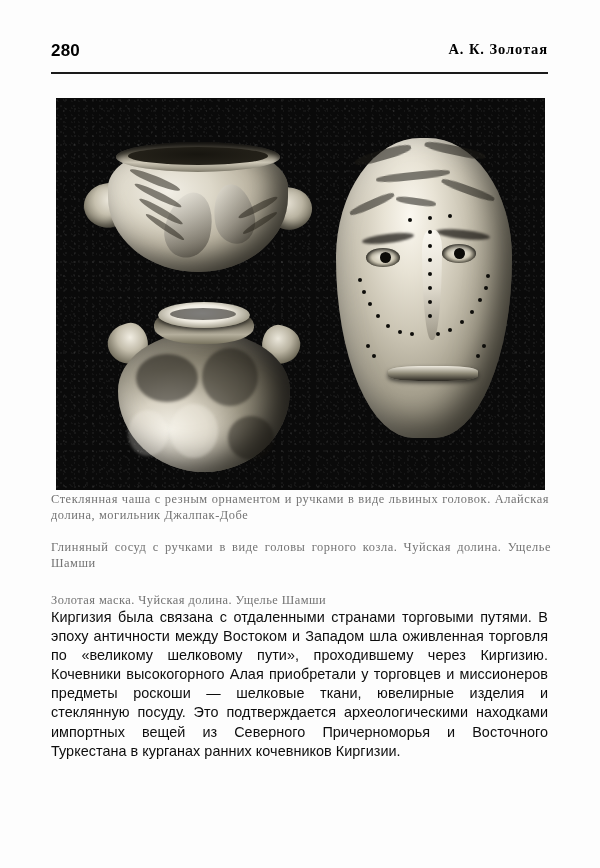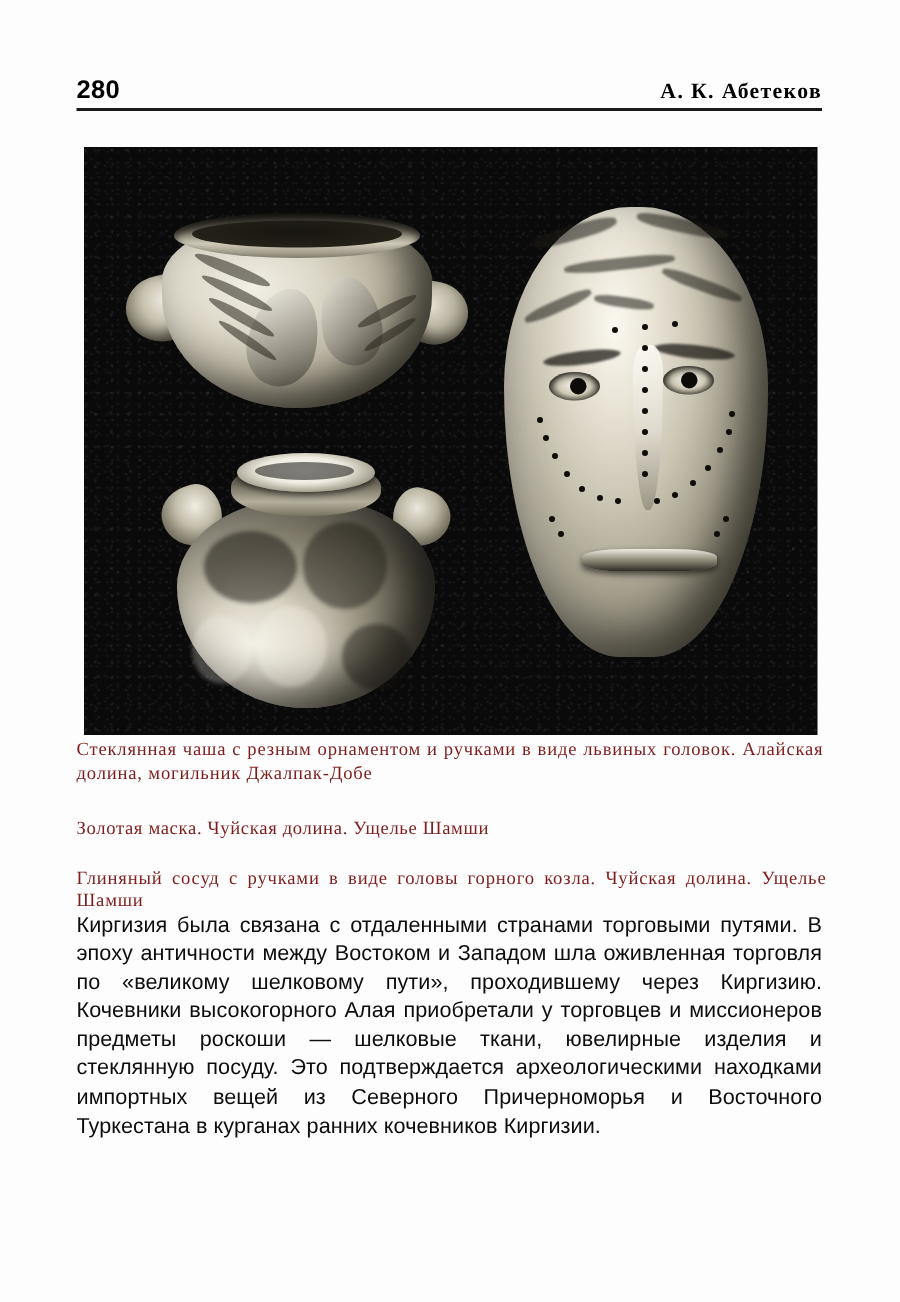--- a/index.html
+++ b/index.html
@@ -25,21 +25,20 @@
   }
 
   
   .running-head {
     position: absolute;
     left: 51px;
     top: 42px;
     width: 497px;
     height: 26px;
     display: flex;
-    align-items: flex-end;
     justify-content: space-between;
   }
   .folio {
     font-family: "Liberation Sans", sans-serif;
     font-weight: bold;
     font-size: 17px;
     letter-spacing: 0.2px;
     line-height: 1;
   }
   .author {
@@ -280,21 +279,21 @@
     left: 51px;
     top: 492px;
     width: 500px;
   }
   .caption {
     font-family: "Liberation Serif", serif;
     font-size: 12.4px;
     line-height: 15.6px;
     letter-spacing: 0.55px;
     text-align: justify;
-    color: #7f1d1d;
+    color: #737373;
   }
   .caption-1 { width: 498px; margin: 0 0 0 0; }
   .caption-2 { margin-top: 22px; letter-spacing: 0.45px; }
   .caption-3 { margin-top: 17px; width: 500px; }
 
   
   .body-text {
     position: absolute;
     left: 51px;
     top: 608px;
@@ -313,21 +312,21 @@
     text-indent: 24px;
   }
 </style>
 </head>
 <body>
 
 <div class="page">
 
   <div class="running-head">
     <span class="folio">280</span>
-    <span class="author">А. К. Абетеков</span>
+    <span class="author">А. К. Золотая</span>
   </div>
   <div class="head-rule"></div>
 
   <div class="plate">
     <div class="plate-grain"></div>
 
     <div class="photo bowl">
       <div class="bowl-handle-l"></div>
       <div class="bowl-handle-r"></div>
       <div class="bowl-body">
@@ -406,21 +405,21 @@
         <div class="dots" style="left:146px; top:206px;"></div>
         <div class="dots" style="left:140px; top:216px;"></div>
         <div class="dots" style="left:30px; top:206px;"></div>
         <div class="dots" style="left:36px; top:216px;"></div>
       </div>
     </div>
   </div>
 
   <div class="captions">
     <div class="caption caption-1">Стеклянная чаша с резным орнаментом и ручками в виде львиных головок. Алайская долина, могильник Джалпак-Добе</div>
+    <div class="caption caption-3">Глиняный сосуд с ручками в виде головы горного козла. Чуйская долина. Ущелье Шамши</div>
     <div class="caption caption-2">Золотая маска. Чуйская долина. Ущелье Шамши</div>
-    <div class="caption caption-3">Глиняный сосуд с ручками в виде головы горного козла. Чуйская долина. Ущелье Шамши</div>
   </div>
 
   <div class="body-text">
     <p>Киргизия была связана с отдаленными странами торговыми путями. В эпоху античности между Востоком и Западом шла оживленная торговля по «великому шелковому пути», проходившему через Киргизию. Кочевники высокогорного Алая приобретали у торговцев и миссионеров предметы роскоши — шелковые ткани, ювелирные изделия и стеклянную посуду. Это подтверждается археологическими находками импортных вещей из Северного Причерноморья и Восточного Туркестана в курганах ранних кочевников Киргизии.</p>
   </div>
 
 </div>
 
 </body></html>

